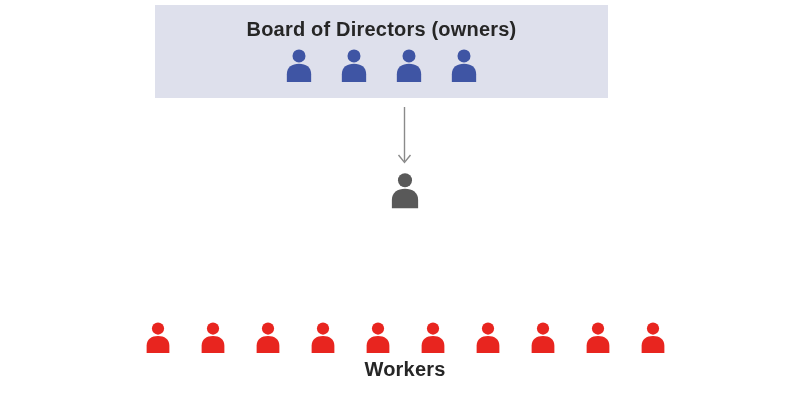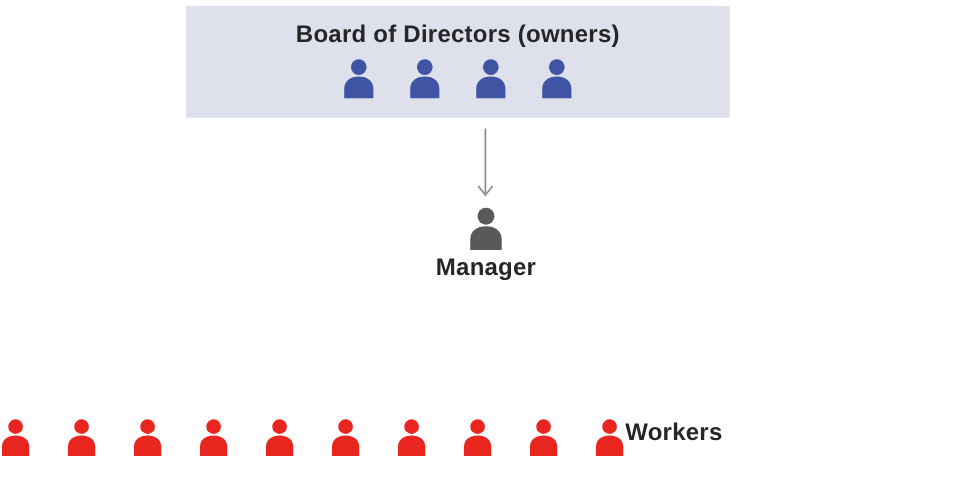--- a/index.html
+++ b/index.html
@@ -68,25 +68,26 @@
   .manager-person { width: 30px; height: 37px; color: var(--manager-icon); }
   .diagram-label {
     font-size: 20px;
     font-weight: bold;
     color: var(--text);
     margin-top: 3px;
     letter-spacing: 0.2px;
   }
   .workers-group {
     position: absolute;
-    top: 347px;
+    top: 320px;
     left: 0;
     width: 810px;
     display: flex;
-    flex-direction: row;
+    flex-direction: column;
+    align-items: center;
   }
   .workers { gap: 29px; }
   .worker { width: 26px; height: 35px; color: var(--worker-icon); }
 </style>
 </head>
 <body>
 
 <div class="canvas">
 
   <div class="board-box">
@@ -124,21 +125,20 @@
     <path d="M2.5 49 L8.5 56.5 L14.5 49"></path>
   </svg>
 
   <div class="manager-group">
     <span class="person manager-person">
       <svg viewBox="0 0 32 38" fill="currentColor" aria-hidden="true">
         <circle cx="16" cy="8" r="7.5"></circle>
         <path d="M2 38 L2 29 C2 21 8 17 16 17 C24 17 30 21 30 29 L30 38 Z"></path>
       </svg>
     </span>
-    <div class="diagram-label">Manager</div>
   </div>
 
   <div class="workers-group">
     <div class="icon-row workers">
       <span class="person worker">
         <svg viewBox="0 0 32 38" fill="currentColor" aria-hidden="true">
           <circle cx="16" cy="8" r="7.5"></circle>
           <path d="M2 38 L2 29 C2 21 8 17 16 17 C24 17 30 21 30 29 L30 38 Z"></path>
         </svg>
       </span>

